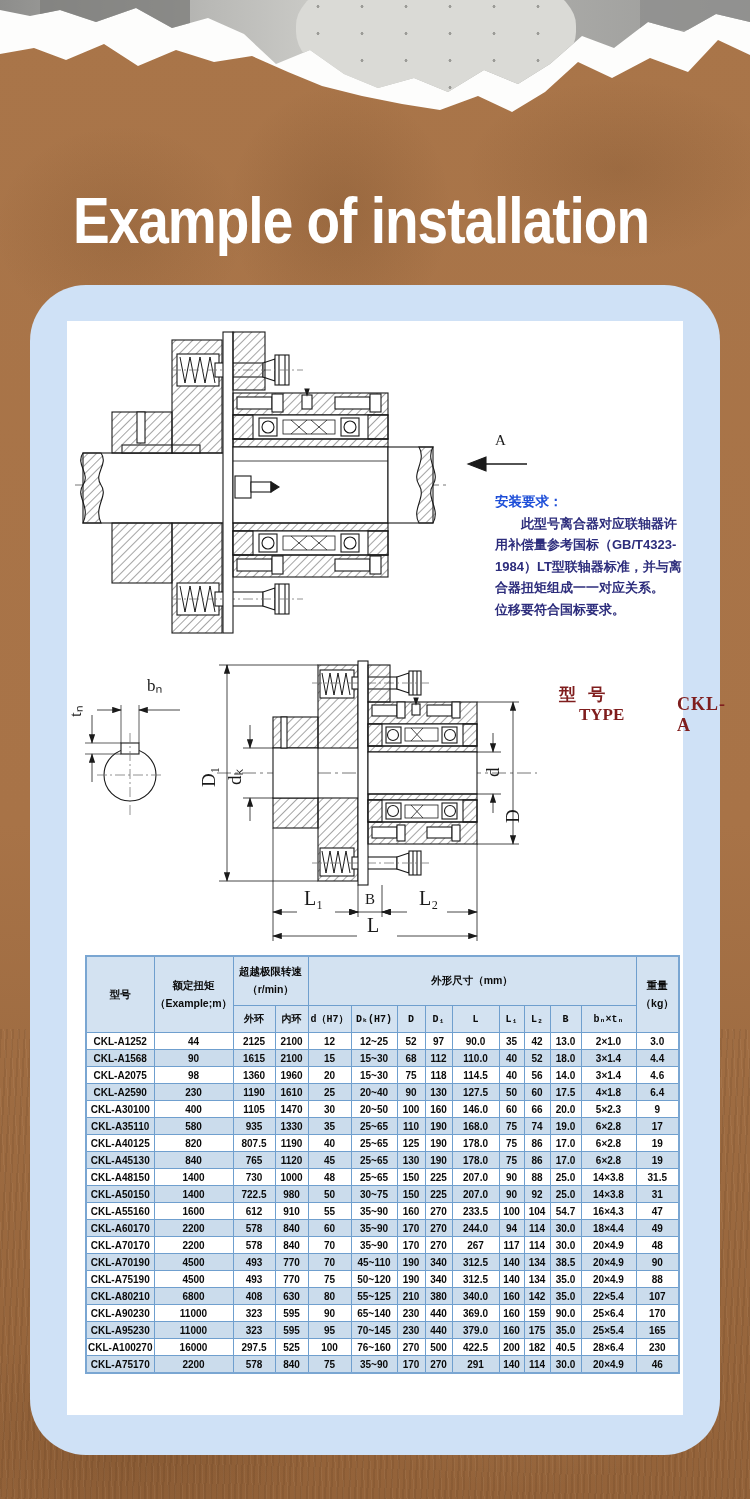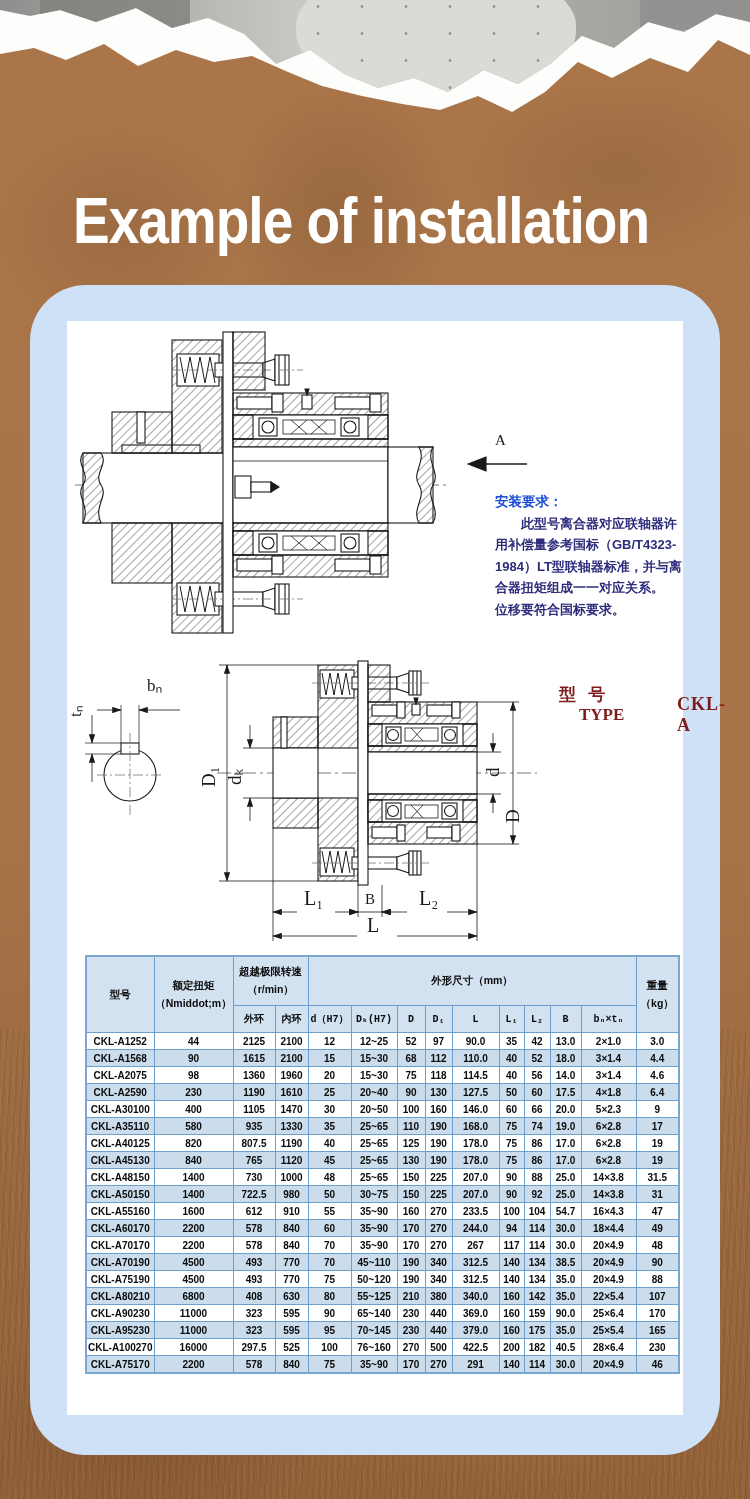--- a/index.html
+++ b/index.html
@@ -404,21 +404,21 @@
           <col style="width:26px">
           <col style="width:31px">
         <col style="width:55px">
           <col style="width:43px">
       </colgroup>
       <thead>
         <tr class="h1">
           <th rowspan="2">型号</th>
           <th rowspan="2">
             <div>额定扭矩</div>
-            <div>（Nmiddot;m）</div>
+            <div>（Example;m）</div>
           </th>
           <th colspan="2">
             <div>超越极限转速</div>
             <div>（r/min）</div>
           </th>
           <th colspan="9">外形尺寸（mm）</th>
           <th rowspan="2">
             <div>重量</div>
             <div>（kg）</div>
           </th>

